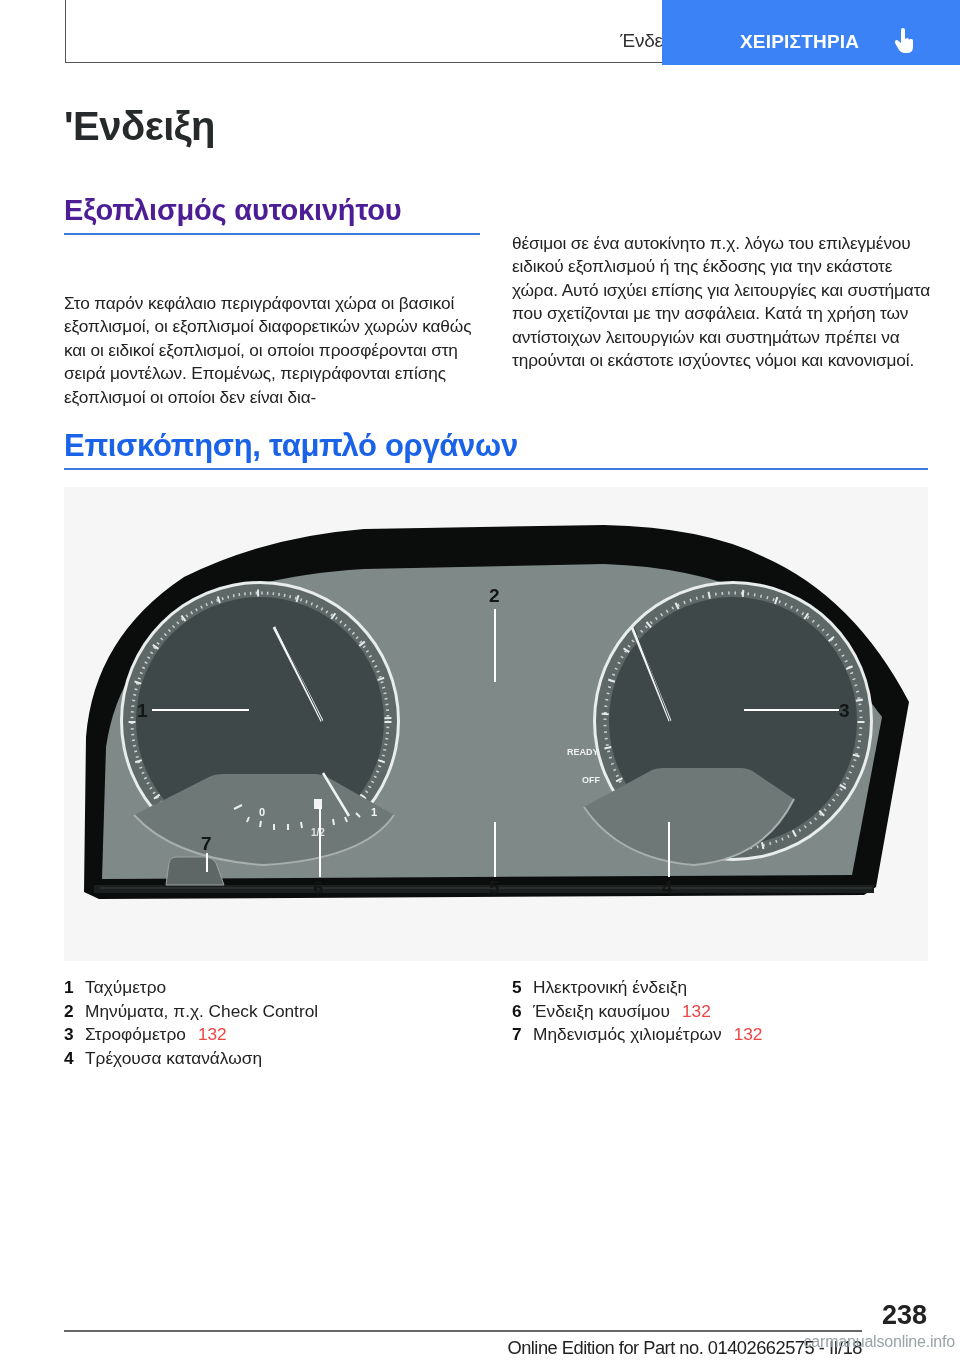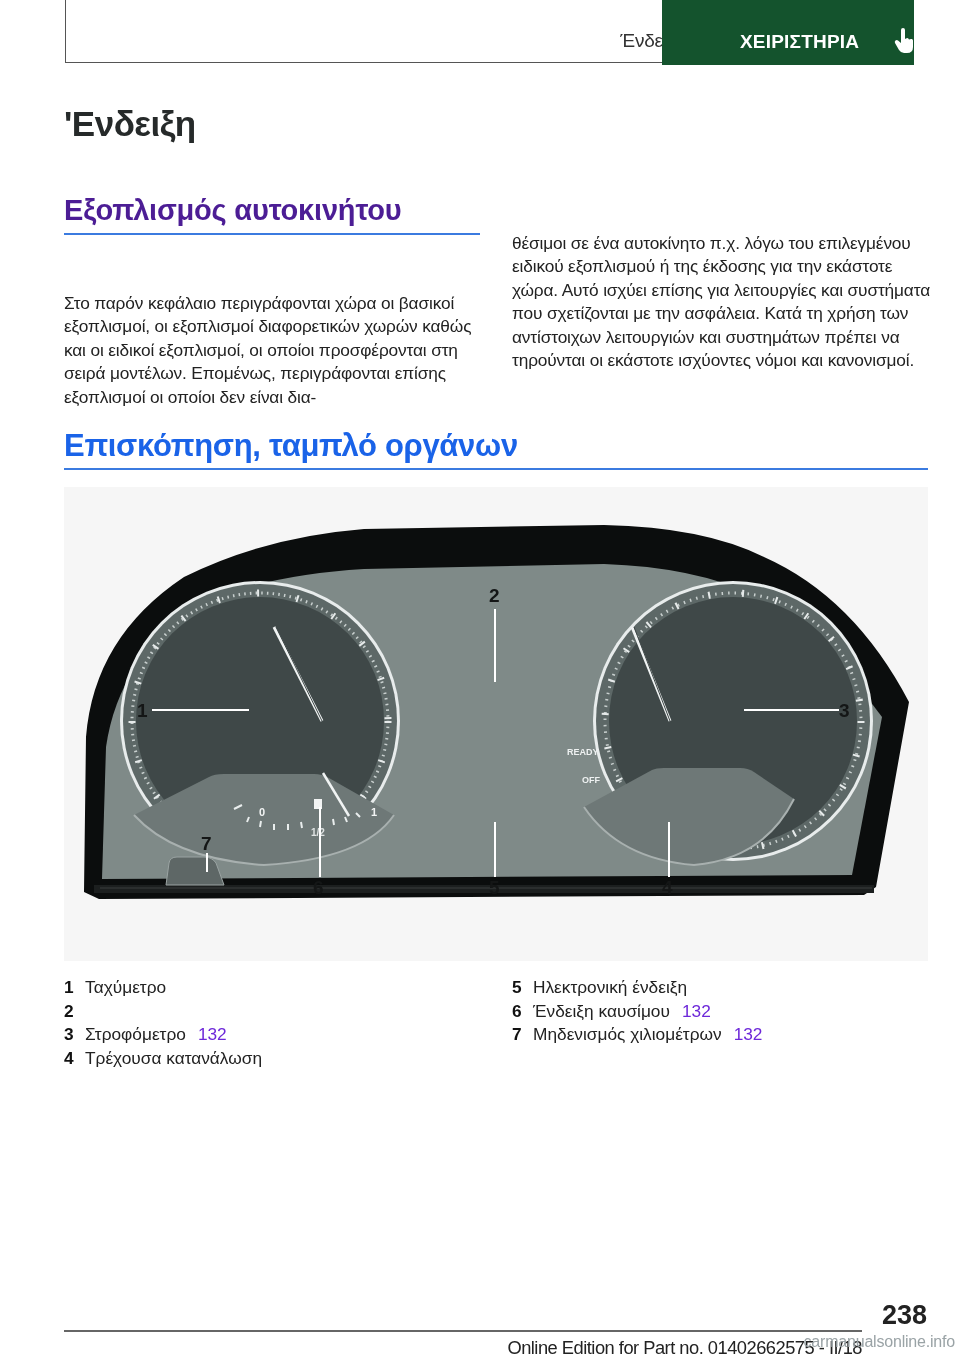--- a/index.html
+++ b/index.html
@@ -1,38 +1,38 @@
 <!DOCTYPE html>
 <html><head>
 <meta charset="utf-8">
 <style>
   html, body { margin:0; padding:0; }
   body { width:960px; height:1362px; background:#ffffff; position:relative; overflow:hidden;
          font-family:"Liberation Sans", "DejaVu Sans", sans-serif; color:#222; }
   .hdr-left { position:absolute; left:65px; top:0; width:633px; height:63px; border:1px solid #555; border-top:none; box-sizing:border-box; }
   .hdr-left span { position:absolute; right:12px; bottom:10px; font-size:19px; color:#333; letter-spacing:-0.3px; }
-  .hdr-right { position:absolute; left:662px; top:0; width:252px; height:65px; background:#14532d; color:#fff; }
+  .hdr-right { position:absolute; left:662px; top:0; width:298px; height:65px; background:#3b82f6; color:#fff; }
   .hdr-right span { position:absolute; left:78px; top:31px; font-size:19px; font-weight:bold; letter-spacing:0.2px; }
   .hdr-right svg { position:absolute; left:232px; top:28px; }
-  .page-title { position:absolute; left:64px; top:104px; font-size:35px; font-weight:bold; color:#262a2a; letter-spacing:-0.5px; margin:0; }
+  .page-title { position:absolute; left:64px; top:104px; font-size:40px; font-weight:bold; color:#262a2a; letter-spacing:-0.5px; margin:0; }
   .sec1-title { position:absolute; left:64px; top:194px; font-size:29px; font-weight:bold; color:#4c1d95; margin:0; letter-spacing:-0.2px; }
   .sec1-rule { position:absolute; left:64px; top:233px; width:416px; height:2px; background:#3b7be0; }
   .body-col { position:absolute; font-size:17.3px; line-height:23.4px; color:#222; letter-spacing:-0.15px;margin-top:36px; }
   .col-left { left:64px; top:256px; width:420px; }
   .col-right { left:512px; top:196px; width:430px; }
   .sec2-title { position:absolute; left:64px; top:428px; font-size:31px; font-weight:bold; color:#1a63e8; margin:0; letter-spacing:-0.3px;text-align:center; }
   .sec2-rule { position:absolute; left:64px; top:468px; width:864px; height:2px; background:#3b7be0; }
   .figure { position:absolute; left:64px; top:487px; width:864px; height:474px; background:#f6f6f6; }
   .legend { position:absolute; font-size:17.3px; line-height:23.6px; }
   .legend-left { left:64px; top:976px; width:430px; }
   .legend-right { left:512px; top:976px; width:430px; }
   .legend-row { display:flex; align-items:baseline; height:23.6px; }
   .legend-num { font-weight:bold; width:15px; color:#111; }
   .legend-label { margin-left:6px; color:#222; }
-  .legend-ref { margin-left:12px; color:#6d28d9; }
+  .legend-ref { margin-left:12px; color:#ef4444; }
   .page-num { position:absolute; right:33px; top:1300px; font-size:27px; font-weight:bold; color:#222; }
   .footer-rule { position:absolute; left:64px; top:1330px; width:798px; height:2px; background:#666; }
   .footer-text { position:absolute; right:98px; top:1337px; font-size:18.3px; color:#222; letter-spacing:-0.5px; }
   .watermark { position:absolute; right:5px; top:1333px; font-size:16px; color:#9aa3a6; letter-spacing:-0.2px; }
 </style>
 </head>
 <body>
 
 <div class="hdr-left">
   <span>Ένδειξη</span>
@@ -125,20 +125,21 @@
   </svg>
 </div>
 
 <div class="legend legend-left">
   <div class="legend-row">
     <span class="legend-num">1</span>
     <span class="legend-label">Ταχύμετρο</span>
   </div>
   <div class="legend-row">
     <span class="legend-num">2</span>
+    <span class="legend-label">Μηνύματα, π.χ. Check Control</span>
   </div>
   <div class="legend-row">
     <span class="legend-num">3</span>
     <span class="legend-label">Στροφόμετρο</span>
     <span class="legend-ref">132</span>
   </div>
   <div class="legend-row">
     <span class="legend-num">4</span>
     <span class="legend-label">Τρέχουσα κατανάλωση</span>
   </div>

